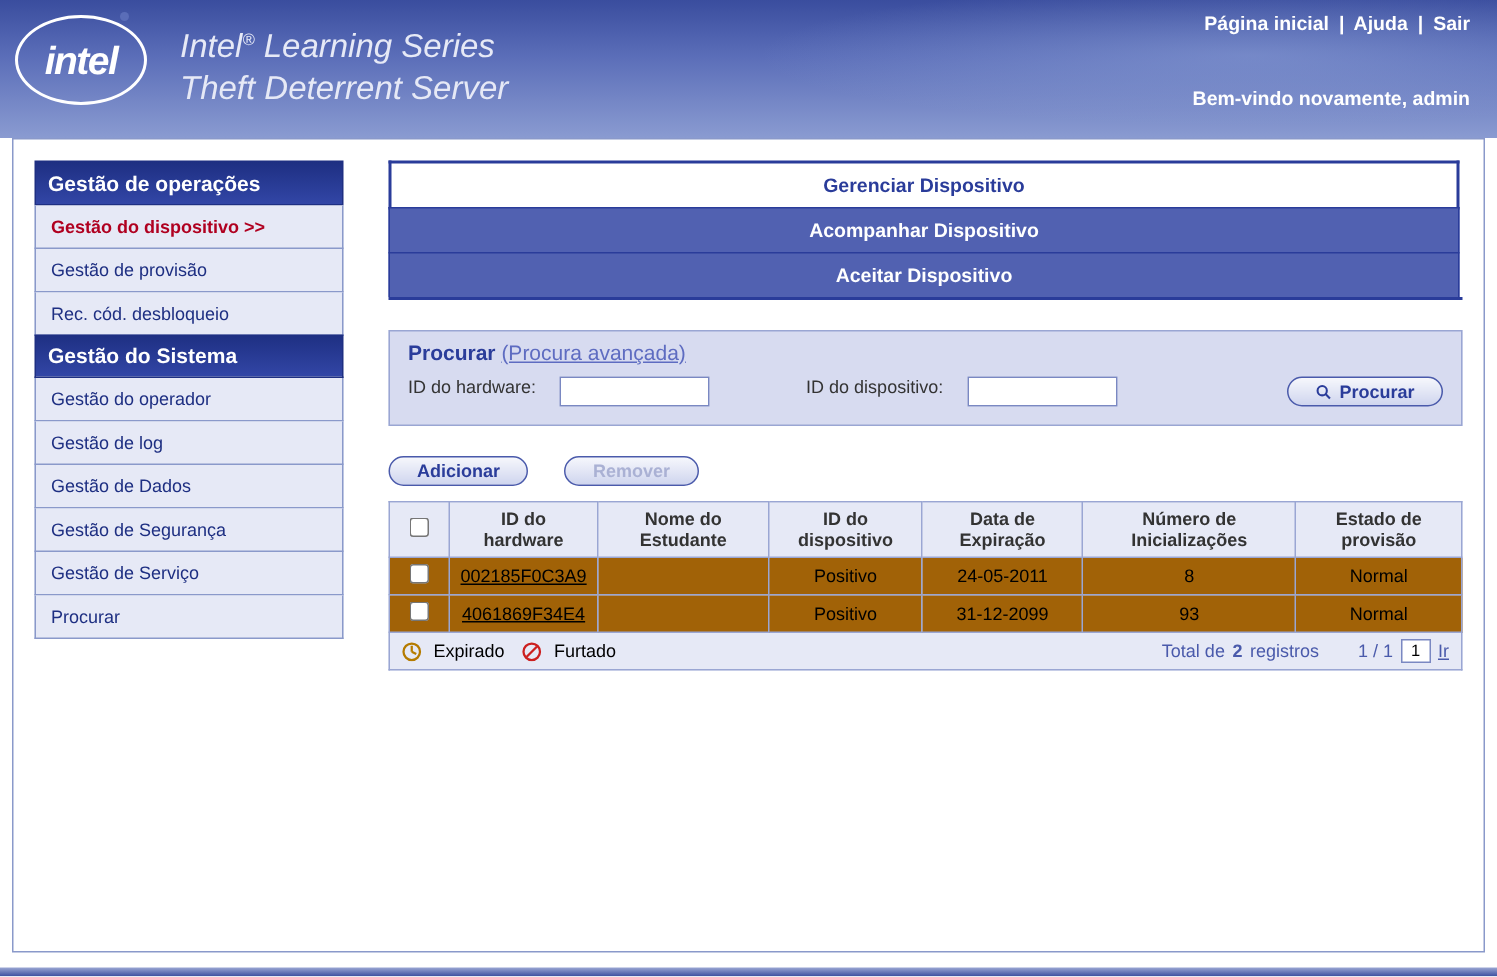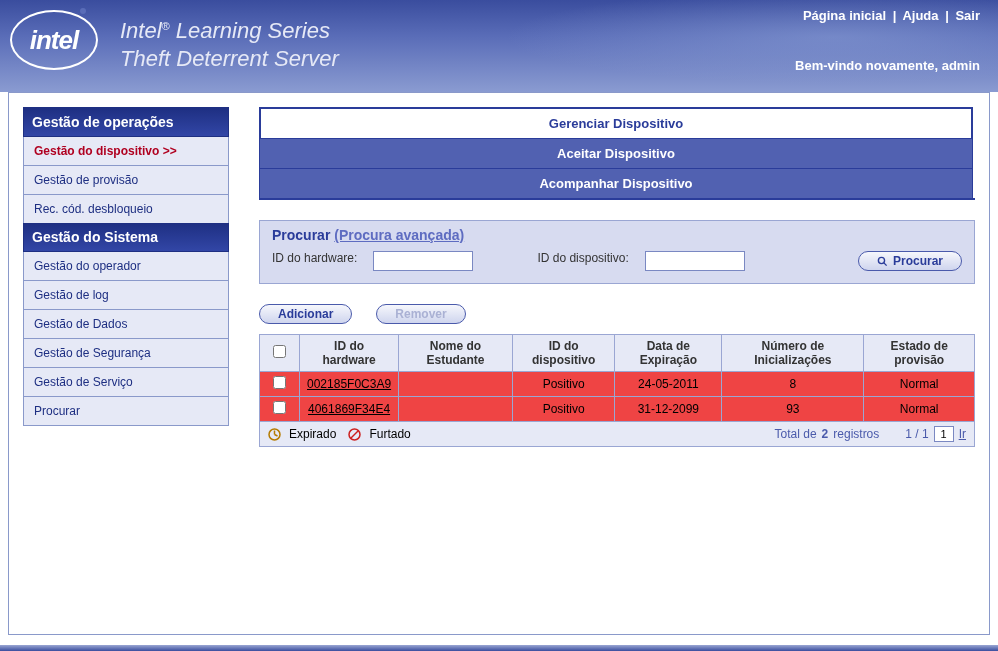--- a/index.html
+++ b/index.html
@@ -58,42 +58,42 @@
       padding: 7px 18px; font-size: 13px; font-weight: bold;
       background: #5161b1; color: #fff; border: 1px solid #2a3c9a; border-bottom: none;
       margin-right: 2px; cursor: pointer; min-width: 180px; text-align: center;
     }
     .tab.active { background: #fff; color: #2a3c9a; border: 2px solid #2a3c9a; border-bottom: 2px solid #fff; margin-bottom: -2px; }
     
     .search-panel {
       background: #d7dbf0; border: 1px solid #9aa6d3; padding: 0 12px 12px 12px; margin-bottom: 20px;
     }
     .search-title { font-size: 14px; font-weight: bold; color: #2a3c9a; padding: 6px 0 8px 0; }
-    .search-title .adv-link { color: #5e6cc1; text-decoration: underline; cursor: pointer; font-weight: bold; }
+    .search-title .adv-link { color: #5e6cc1; text-decoration: underline; cursor: pointer; font-weight: normal; }
     .search-row { display: flex; gap: 12px; }
     .search-row label { font-size: 12px; color: #333; margin-right: 4px; }
     .search-row input[type=text] {
       border: 1px solid #7a88c2; background: #fff; height: 20px; width: 100px; padding: 0 4px; font-size: 12px;
     }
     .search-row .spacer { flex: 1; }
     .btn {
       background: linear-gradient(180deg, #f6f7fc 0%, #cfd5ee 100%);
       border: 1px solid #4a5aab; border-radius: 10px;
       padding: 2px 18px; font-size: 12px; font-weight: bold; color: #2a3c9a; cursor: pointer;
       display: inline-flex; align-items: center; gap: 5px;
     }
     .btn.disabled { color: #aab1d4; cursor: default; }
     .search-icon-svg { width: 11px; height: 11px; }
     
     .actions { display: flex; gap: 24px; margin-bottom: 10px; }
     
     .table { width: 100%; border-collapse: collapse; }
     .table th, .table td { border: 1px solid #9aa6d3; font-size: 12px; text-align: center; padding: 4px 6px; }
     .table th { background: #e6e9f6; color: #333; font-weight: bold; }
-    .table td { background: #ef4444; }
+    .table td { background: #a16207; }
     .table td.link { text-decoration: underline; color: #000; cursor: pointer; }
     .checkbox-cell { width: 40px; }
     
     .table-footer {
       display: flex; align-items: center; background: #e6e9f6; border: 1px solid #9aa6d3; border-top: none;
       padding: 4px 8px; font-size: 12px; gap: 6px;
     }
     .legend-icon { width: 13px; height: 13px; display: inline-flex; align-items: center; justify-content: center; margin-right: 2px;}
     .table-footer .right { margin-left: auto; color: #4a5aab; display: flex; align-items: center; gap: 5px; }
     .page-input { width: 20px; height: 16px; border: 1px solid #7a88c2; text-align: center; font-size: 11px; }
@@ -150,22 +150,22 @@
           <div class="nav-item">Gestão de Dados</div>
           <div class="nav-item">Gestão de Segurança</div>
           <div class="nav-item">Gestão de Serviço</div>
           <div class="nav-item">Procurar</div>
         </div>
       </div>
 
     <div class="main">
       <div class="tabs" id="tabs">
           <div class="tab active">Gerenciar Dispositivo</div>
+          <div class="tab">Acompanhar Dispositivo</div>
           <div class="tab">Aceitar Dispositivo</div>
-          <div class="tab">Acompanhar Dispositivo</div>
         </div>
 
       <div class="search-panel">
         <div class="search-title">
           <span>Procurar </span><span class="adv-link">(Procura avançada)</span>
         </div>
         <div class="search-row">
           <label>ID do hardware:</label>
           <input type="text" value="" style="">
           <span style="width:40px"></span>

